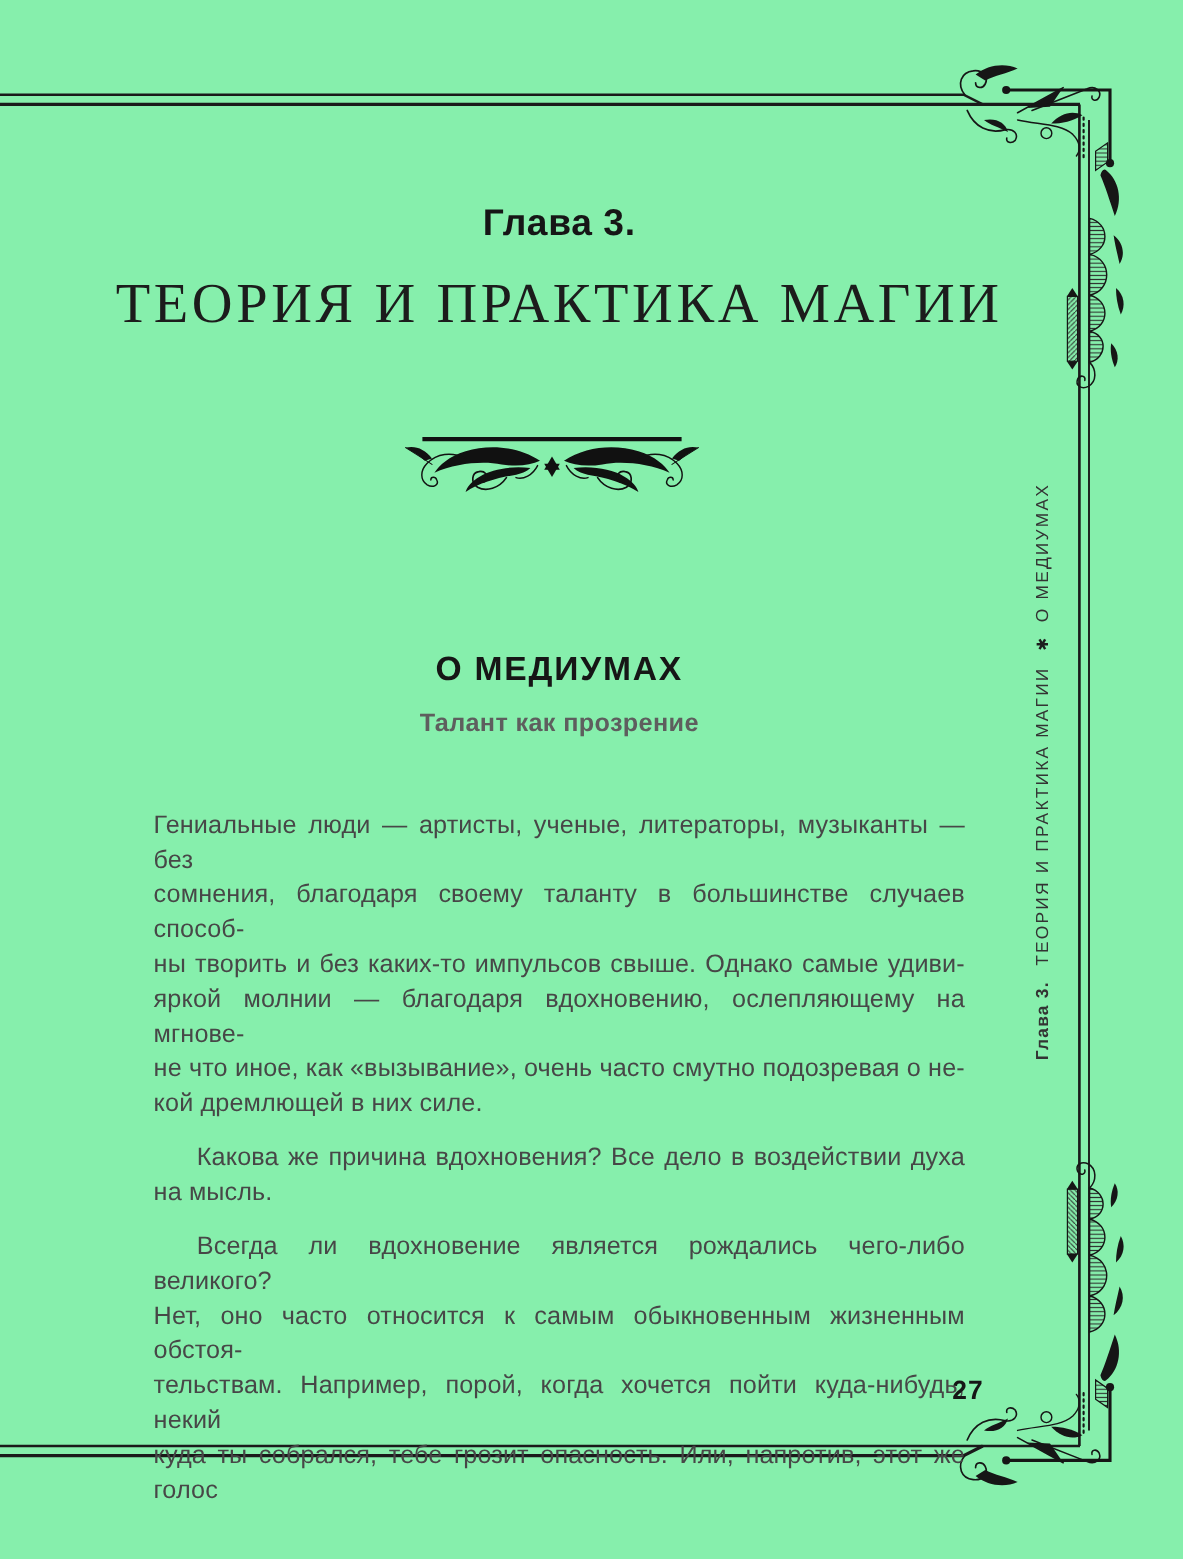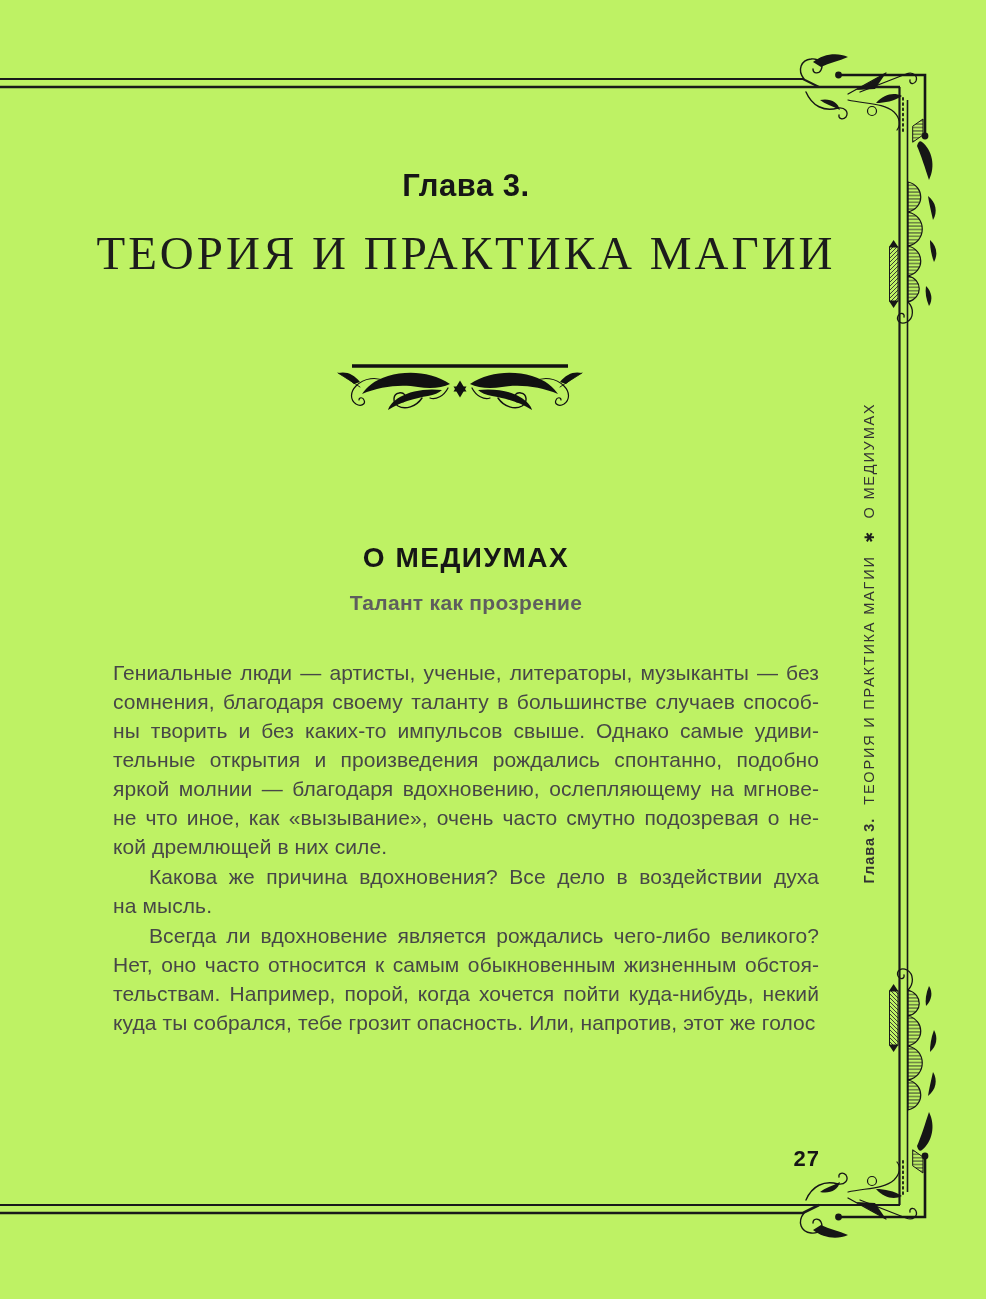--- a/index.html
+++ b/index.html
@@ -1,17 +1,17 @@
 <!DOCTYPE html>
 <html><head>
 <meta charset="utf-8">
 <style>
   html,body { margin:0; padding:0; background:#ffffff; }
   .page {
-    position:relative; width:986px; height:1299px; background:#bef264;
+    position:relative; width:986px; height:1299px; background:#86efac;
     overflow:hidden; font-family:"Liberation Sans", sans-serif;
     --ink:#161616; --frame:#1a1a1a; --body-text:#474747; --subheading:#5e5e5e;
   }
   .frame { position:absolute; left:0; top:0; }
 
   .chapter-label {
     position:absolute; left:112px; top:168px; width:708px; text-align:center;
     font-size:31px; font-weight:bold; color:var(--ink); letter-spacing:0.5px;
   }
   .chapter-title {
@@ -27,21 +27,21 @@
   }
   .section-subheading {
     position:absolute; left:112px; top:591px; width:708px; margin:0; text-align:center;
     font-size:21px; font-weight:bold; letter-spacing:0.3px; color:var(--subheading);
   }
 
   .body-text {
     position:absolute; left:112px; top:657px; width:708px;
     font-size:21px; line-height:29px; color:var(--body-text); letter-spacing:0.1px;
   }
-  .para { margin:1px; }
+  .para { margin:16px; }
   .para .line { text-align:justify; text-align-last:justify; }
   .para .line.last { text-align-last:left; }
   .para.indent .line:first-child { text-indent:36px; }
 
   .page-number {
     position:absolute; left:112px; top:1146px; width:708px; text-align:right;
     font-size:22px; font-weight:bold; color:var(--ink); letter-spacing:1px;
   }
 
   .margin-tab {
@@ -143,21 +143,20 @@
   </div>
 
   <h2 class="section-heading">О МЕДИУМАХ</h2>
   <h3 class="section-subheading">Талант как прозрение</h3>
 
   <div class="body-text">
       <div class="para">
         <div class="line">Гениальные люди — артисты, ученые, литераторы, музыканты — без</div>
         <div class="line">сомнения, благодаря своему таланту в большинстве случаев способ-</div>
         <div class="line">ны творить и без каких-то импульсов свыше. Однако самые удиви-</div>
-        <div class="line">тельные открытия и произведения рождались спонтанно, подобно</div>
         <div class="line">яркой молнии — благодаря вдохновению, ослепляющему на мгнове-</div>
         <div class="line">не что иное, как «вызывание», очень часто смутно подозревая о не-</div>
         <div class="line last">кой дремлющей в них силе.</div>
       </div>
       <div class="para indent">
         <div class="line">Какова же причина вдохновения? Все дело в воздействии духа</div>
         <div class="line last">на мысль.</div>
       </div>
       <div class="para indent">
         <div class="line">Всегда ли вдохновение является рождались чего-либо великого?</div>

